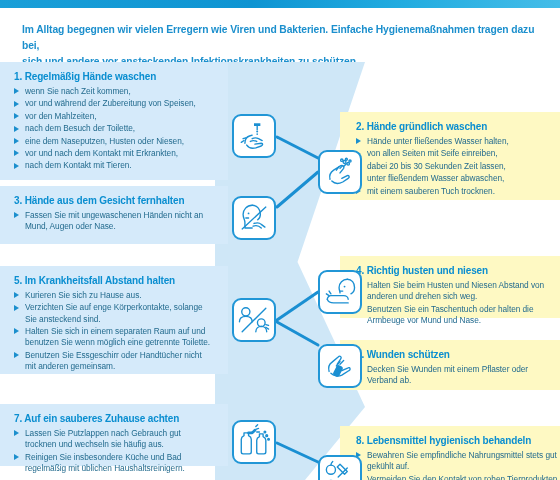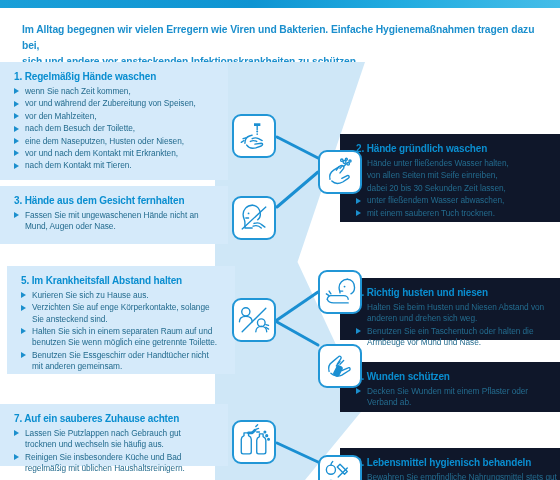--- a/index.html
+++ b/index.html
@@ -38,25 +38,25 @@
   }
   .bandC{
     left:215px;top:407px;width:150px;height:73px;
     background:#cfe7f7;
     clip-path:polygon(0 0,100% 0,60% 100%,0 100%);
   }
 
   
   .panel{position:absolute;box-sizing:border-box;}
   .panel.left{background:#d5eafa;}
-  .panel.right{background:#0f172a;margin-top:22px;}
+  .panel.right{background:#fef9c3;}
 
   .p1{left:0px;top:62px;width:228px;height:118px;background:#d7ecfa;}
   .p3{left:0px;top:186px;width:228px;height:58px;background:#d7ecfa;}
-  .p5{left:0px;top:266px;width:228px;height:108px;background:#cfe6f7;margin-left:7px;}
+  .p5{left:0px;top:266px;width:228px;height:108px;background:#cfe6f7;}
   .p7{left:0px;top:404px;width:228px;height:62px;background:#cfe6f7;}
 
   .p2{left:340px;top:112px;width:220px;height:88px;background:#d9edfa;}
   .p4{left:340px;top:256px;width:220px;height:62px;background:#d9edfa;}
   .p6{left:340px;top:340px;width:220px;height:50px;background:#d2e8f8;}
   .p8{left:340px;top:426px;width:220px;height:54px;background:#d2e8f8;}
 
   .sec-title{
     color:#0a8ed0;font-weight:bold;font-size:10px;
     margin:0 0 4px 0;letter-spacing:-0.15px;white-space:nowrap;
@@ -114,21 +114,21 @@
         <li><span class="tri"></span><span>vor und nach dem Kontakt mit Erkrankten,</span></li>
         <li><span class="tri"></span><span>nach dem Kontakt mit Tieren.</span></li>
       </ul>
     </div>
   </div>
 
   <div class="panel left p3">
     <div class="inner">
       <div class="sec-title">3. Hände aus dem Gesicht fernhalten</div>
       <ul class="bul">
-        <li style="width:180px"><span class="tri"></span><span>Fassen Sie mit ungewaschenen Hände nicht an Mund, Augen oder Nase.</span></li>
+        <li style="width:180px"><span class="tri"></span><span>Fassen Sie mit ungewaschenen Händen nicht an Mund, Augen oder Nase.</span></li>
       </ul>
     </div>
   </div>
 
   <div class="panel left p5">
     <div class="inner">
       <div class="sec-title">5. Im Krankheitsfall Abstand halten</div>
       <ul class="bul">
         <li style="width:190px"><span class="tri"></span><span>Kurieren Sie sich zu Hause aus.</span></li>
         <li style="width:190px"><span class="tri"></span><span>Verzichten Sie auf enge Körperkontakte, solange Sie ansteckend sind.</span></li>

